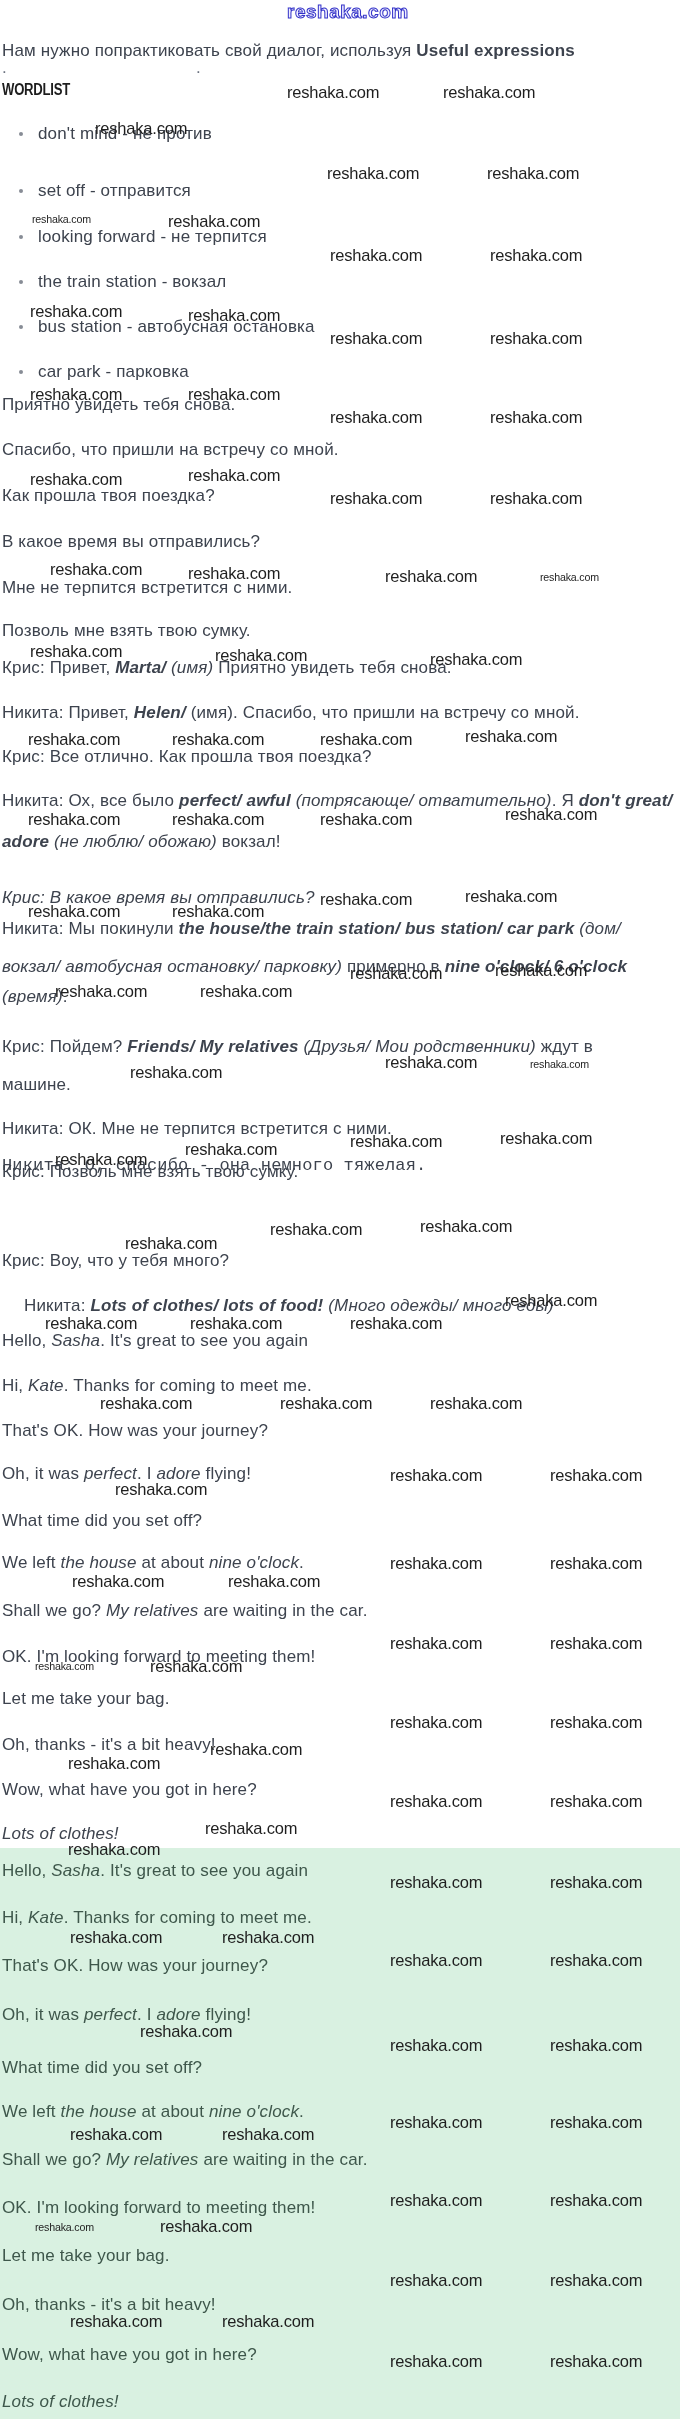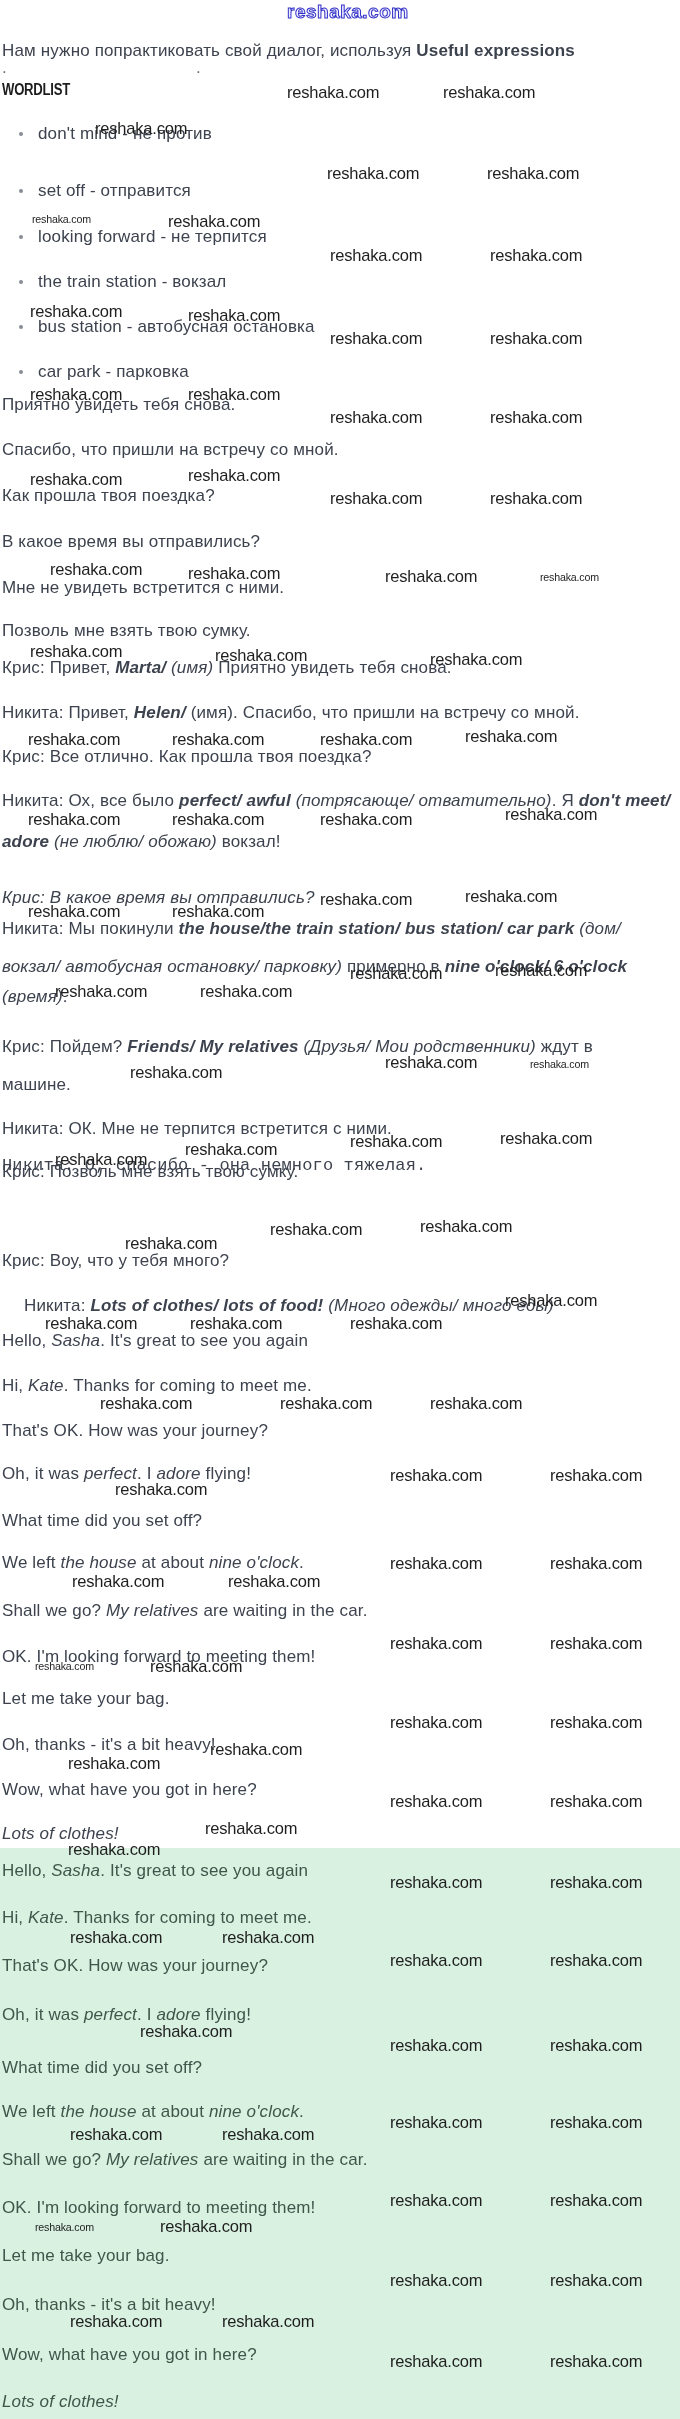--- a/index.html
+++ b/index.html
@@ -87,26 +87,26 @@
       <p class="line bullet" style="top: 124px;"><span class="">don't mind - не против</span></p>
       <p class="line bullet" style="top: 181px;"><span class="">set off - отправится</span></p>
       <p class="line bullet" style="top: 227px;"><span class="">looking forward - не терпится</span></p>
       <p class="line bullet" style="top: 272px;"><span class="">the train station - вокзал</span></p>
       <p class="line bullet" style="top: 317px;"><span class="">bus station - автобусная остановка</span></p>
       <p class="line bullet" style="top: 362px;"><span class="">car park - парковка</span></p>
       <p class="line" style="top: 395px;"><span class="">Приятно увидеть тебя снова.</span></p>
       <p class="line" style="top: 440px;"><span class="">Спасибо, что пришли на встречу со мной.</span></p>
       <p class="line" style="top: 486px;"><span class="">Как прошла твоя поездка?</span></p>
       <p class="line" style="top: 532px;"><span class="">В какое время вы отправились?</span></p>
-      <p class="line" style="top: 578px;"><span class="">Мне не увидеть встретится с ними.</span></p>
+      <p class="line" style="top: 578px;"><span class="">Мне не терпится встретится с ними.</span></p>
       <p class="line" style="top: 621px;"><span class="">Позволь мне взять твою сумку.</span></p>
       <p class="line" style="top: 658px;"><span class="">Крис: Привет, </span><span class="b i">Marta/</span><span class=""> </span><span class="i">(имя)</span><span class=""> Приятно увидеть тебя снова.</span></p>
       <p class="line" style="top: 703px; text-align: center;"><span class="">Никита: Привет, </span><span class="b i">Helen/</span><span class=""> (имя). Спасибо, что пришли на встречу со мной.</span></p>
       <p class="line" style="top: 747px;"><span class="">Крис: Все отлично. Как прошла твоя поездка?</span></p>
-      <p class="line" style="top: 791px;"><span class="">Никита: Ох, все было </span><span class="b i">perfect/ awful</span><span class=""> </span><span class="i">(потрясающе/ отватительно)</span><span class="">. Я </span><span class="b i">don't meet/</span></p>
+      <p class="line" style="top: 791px;"><span class="">Никита: Ох, все было </span><span class="b i">perfect/ awful</span><span class=""> </span><span class="i">(потрясающе/ отватительно)</span><span class="">. Я </span><span class="b i">don't great/</span></p>
       <p class="line" style="top: 832px;"><span class="b i">adore</span><span class=""> </span><span class="i">(не люблю/ обожаю)</span><span class=""> вокзал!</span></p>
       <p class="line" style="top: 888px; font-style: italic;"><span class="">Крис: В какое время вы отправились?</span></p>
       <p class="line" style="top: 919px;"><span class="">Никита: Мы покинули </span><span class="b i">the house/the train station/ bus station/ car park</span><span class=""> </span><span class="i">(дом/</span></p>
       <p class="line" style="top: 957px;"><span class="i">вокзал/ автобусная остановку/ парковку)</span><span class=""> примерно в </span><span class="b i">nine o'clock/ 6 o'clock</span></p>
       <p class="line" style="top: 987px;"><span class="i">(время)</span><span class="">.</span></p>
       <p class="line" style="top: 1037px;"><span class="">Крис: Пойдем? </span><span class="b i">Friends/ My relatives</span><span class=""> </span><span class="i">(Друзья/ Мои родственники)</span><span class=""> ждут в</span></p>
       <p class="line" style="top: 1075px;"><span class="">машине.</span></p>
       <p class="line" style="top: 1119px;"><span class="">Никита: ОК. Мне не терпится встретится с ними.</span></p>
       <p class="line" style="top: 1162px;"><span class="">Крис: Позволь мне взять твою сумку.</span></p>
       <p class="line" style="top: 1156px; font-family: Liberation Mono, monospace;"><span class="">Никита: О, спасибо - она немного тяжелая.</span></p>

